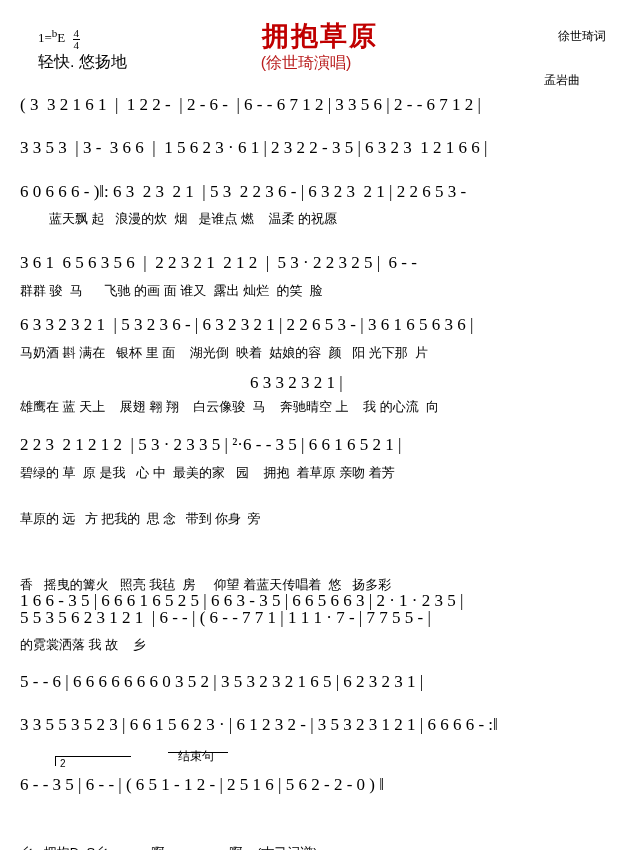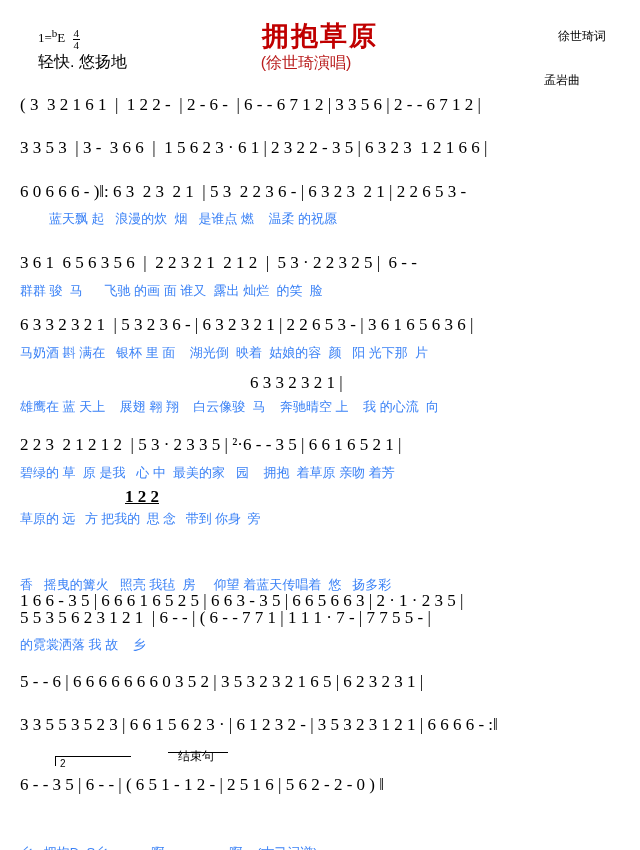--- a/index.html
+++ b/index.html
@@ -45,21 +45,21 @@
 
   
   .line{
     position:absolute;left:20px;width:600px;
     font-size:17px;font-family:"Liberation Serif", serif;
     white-space:pre;letter-spacing:0px;
   }
   .lyr{
     position:absolute;left:20px;width:600px;
     font-size:13px;font-family:"Liberation Sans", sans-serif;
-    white-space:pre;color:#3b82f6;
+    white-space:pre;color:#000000;
   }
   .ins{
     position:absolute;font-size:12px;font-family:"Liberation Sans", sans-serif;
   }
   
 </style>
 </head>
 <body>
 
 <div class="sheet">
@@ -89,21 +89,20 @@
 
   <div class="line" style="top:315px;">6 3 3 2 3 2 1  | 5 3 2 3 6 - | 6 3 2 3 2 1 | 2 2 6 5 3 - | 3 6 1 6 5 6 3 6 |</div>
   <div class="lyr" style="top:344px;">马奶酒 斟 满在   银杯 里 面    湖光倒  映着  姑娘的容  颜   阳 光下那  片</div>
 
   <div class="line" style="top:373px;left:250px;width:200px;">6 3 3 2 3 2 1 |</div>
   <div class="lyr" style="top:398px;">雄鹰在 蓝 天上    展翅 翱 翔    白云像骏  马    奔驰晴空 上    我 的心流  向</div>
 
   <div class="line" style="top:435px;">2 2 3  2 1 2 1 2  | 5 3 · 2 3 3 5 | ²·6 - - 3 5 | 6 6 1 6 5 2 1 |</div>
   <div class="lyr" style="top:464px;">碧绿的 草  原 是我   心 中  最美的家   园    拥抱  着草原 亲吻 着芳</div>
 
-  <div class="line" style="top:487px;left:125px;width:120px;font-weight:bold;text-decoration:underline;">1 2 2</div>
   <div class="lyr" style="top:510px;font-family:Liberation Serif, serif;">草原的 远   方 把我的  思 念   带到 你身  旁</div>
 
   <div class="line" style="top:547px;margin-top:44px;">1 6 6 - 3 5 | 6 6 6 1 6 5 2 5 | 6 6 3 - 3 5 | 6 6 5 6 6 3 | 2 · 1 · 2 3 5 |</div>
   <div class="lyr" style="top:576px;">香   摇曳的篝火   照亮 我毡  房     仰望 着蓝天传唱着  悠   扬多彩</div>
 
   <div class="line" style="top:608px;">5 5 3 5 6 2 3 1 2 1  | 6 - - | ( 6 - - 7 7 1 | 1 1 1 · 7 - | 7 7 5 5 - |</div>
   <div class="lyr" style="top:636px;">的霓裳洒落 我 故    乡</div>
 
   <div class="line" style="top:672px;">5 - - 6 | 6 6 6 6 6 6 6 0 3 5 2 | 3 5 3 2 3 2 1 6 5 | 6 2 3 2 3 1 |</div>
 

